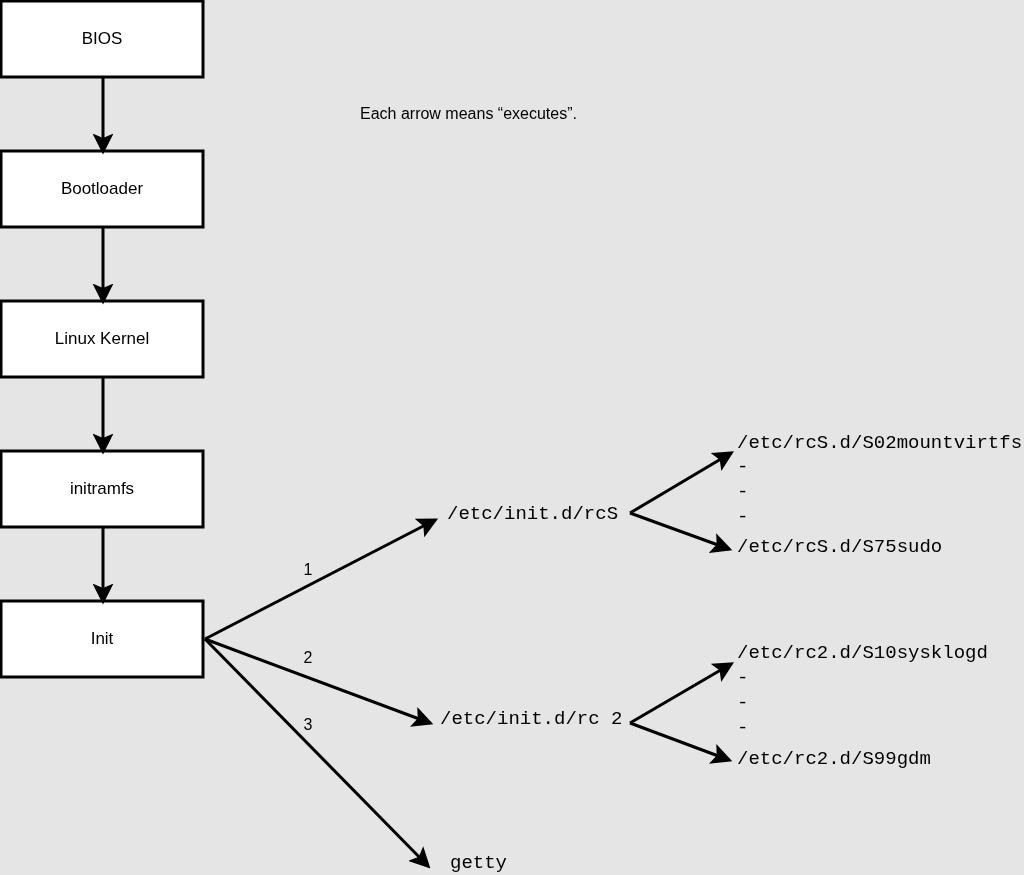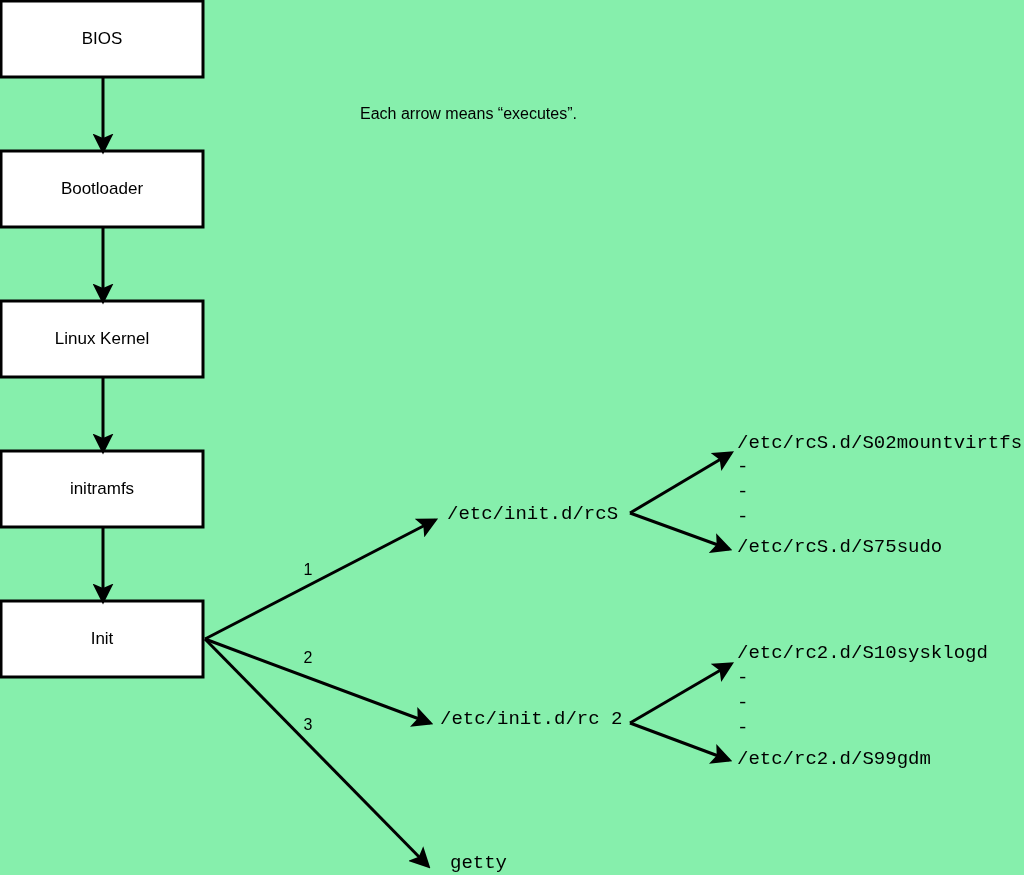--- a/index.html
+++ b/index.html
@@ -9,21 +9,21 @@
     background: #ffffff;
   }
   body {
     font-family: "Liberation Sans", sans-serif;
     color: #000000;
   }
   #diagram-root {
     position: relative;
     width: 1024px;
     height: 875px;
-    background: #86efac;
+    background: #e5e5e5;
     overflow: hidden;
   }
   #diagram-svg {
     position: absolute;
     top: 0;
     left: 0;
     width: 1024px;
     height: 875px;
     display: block;
   }

